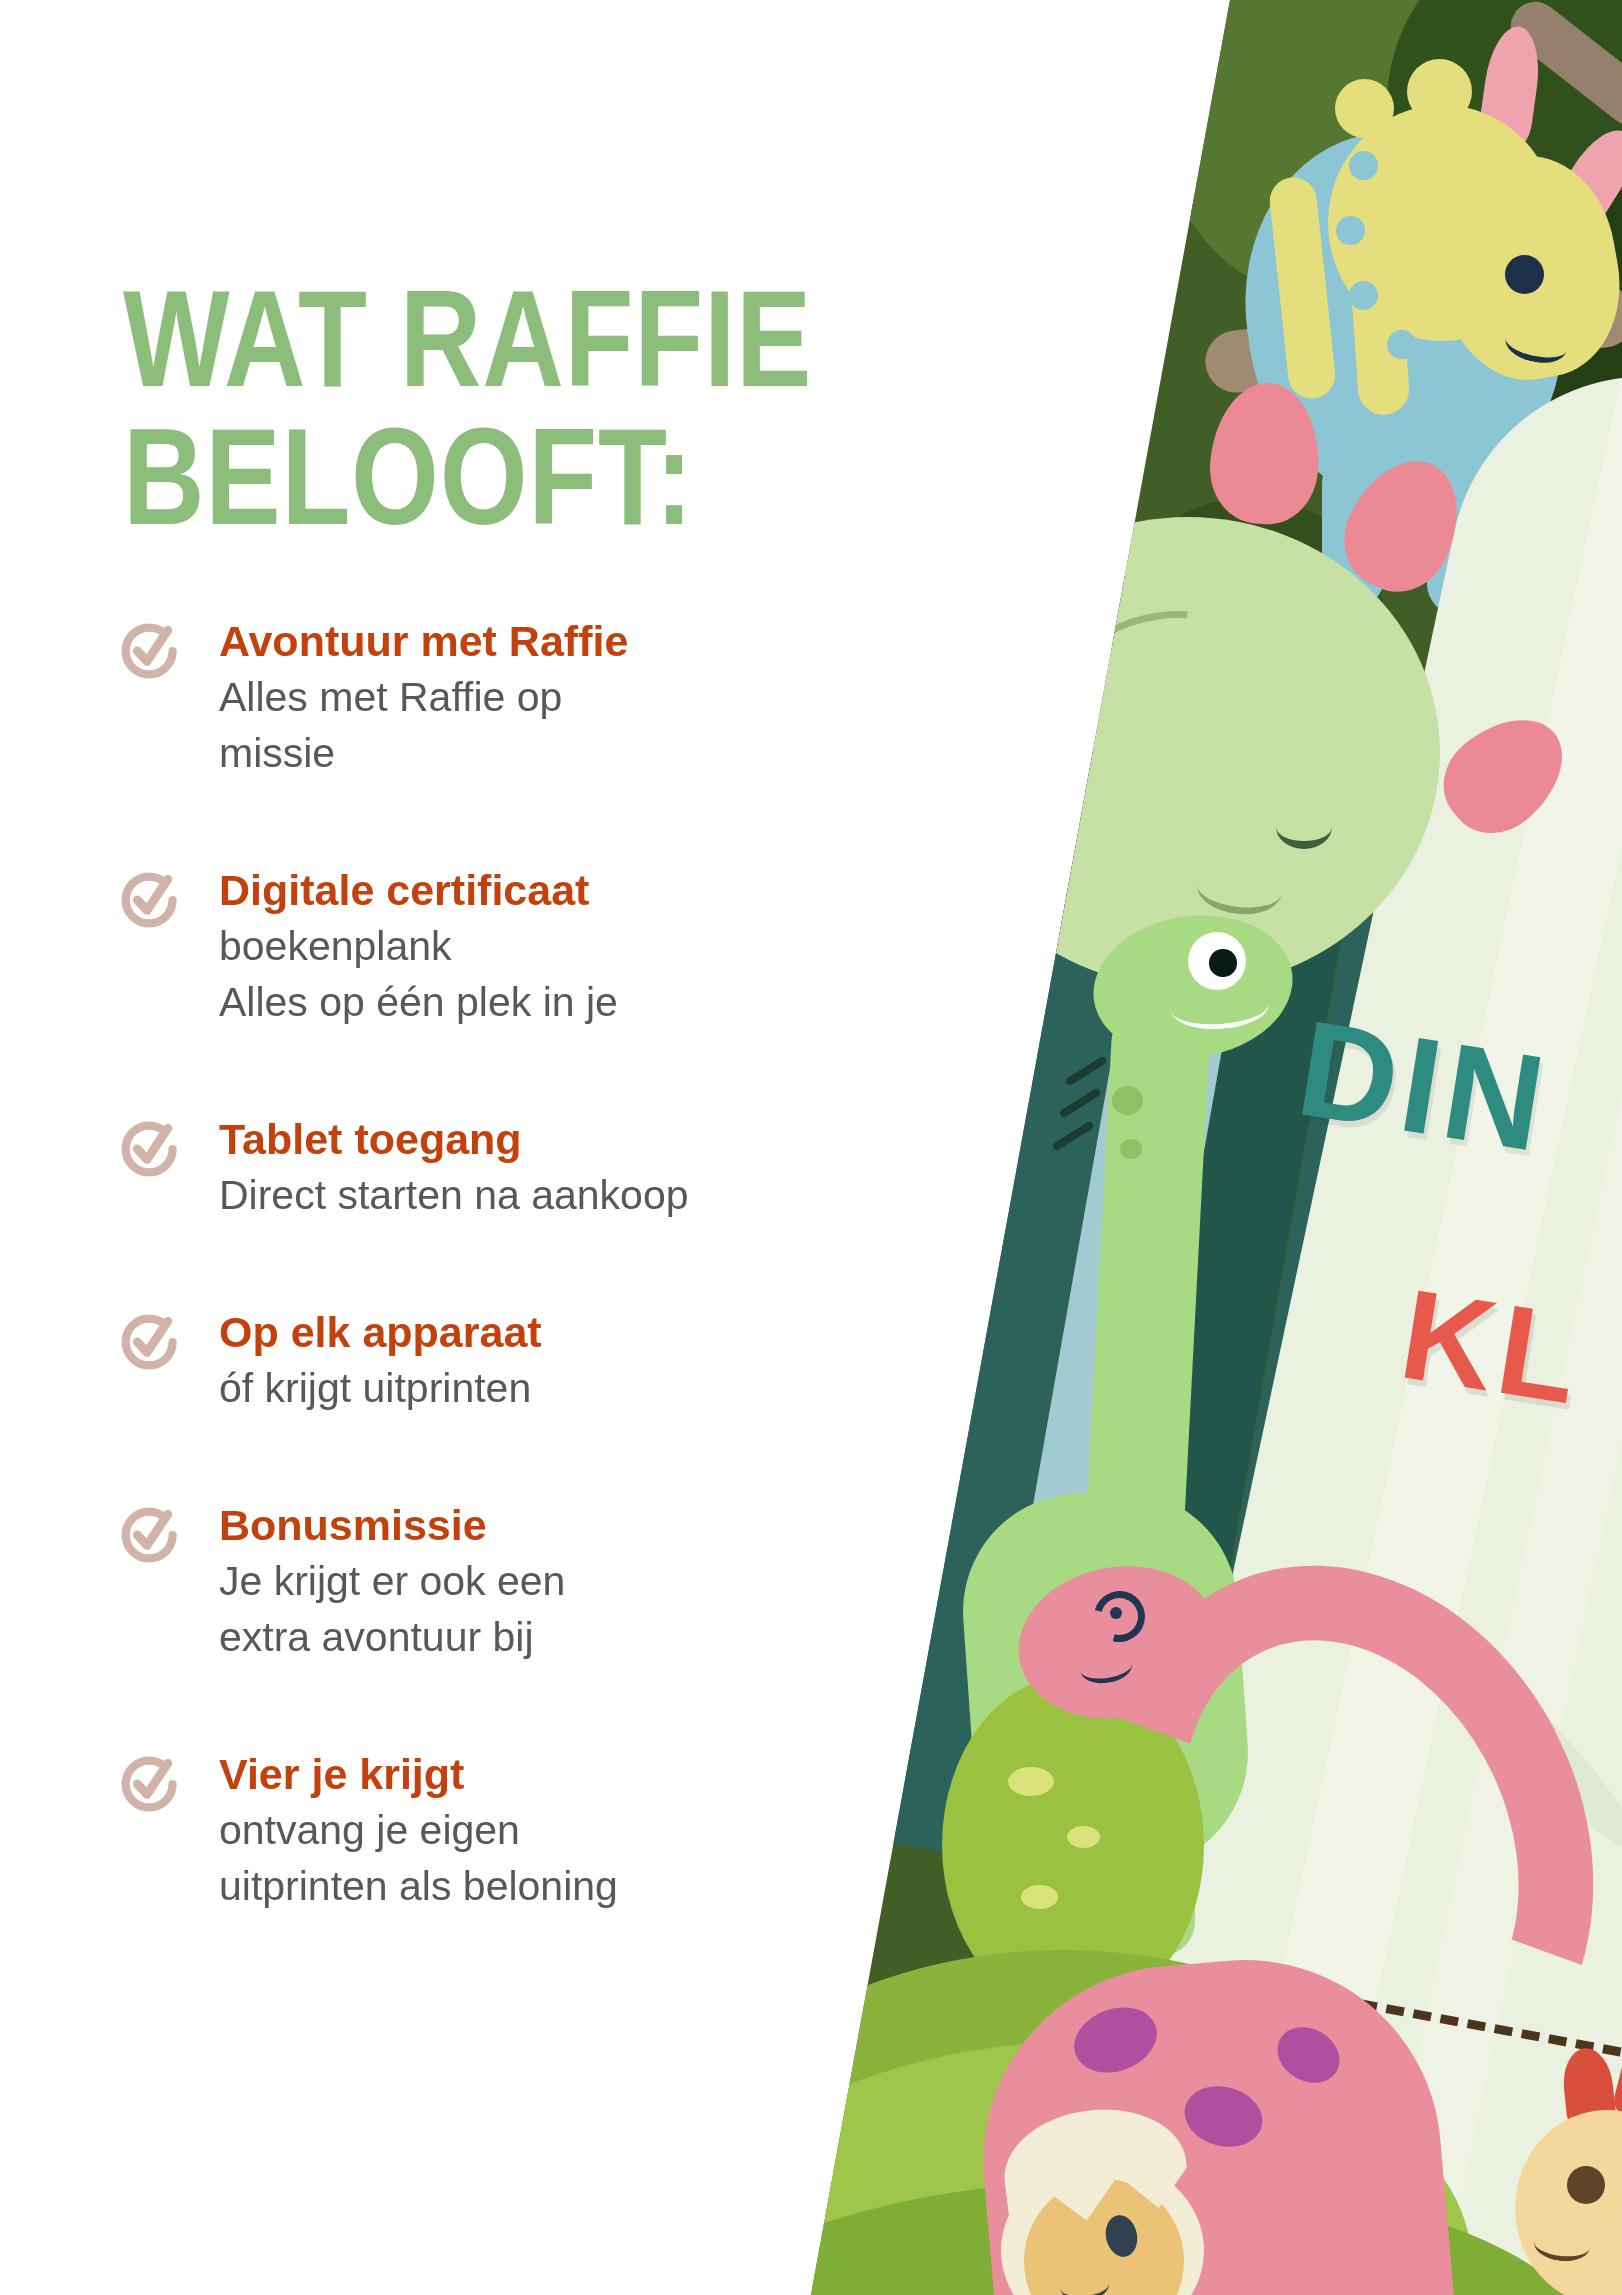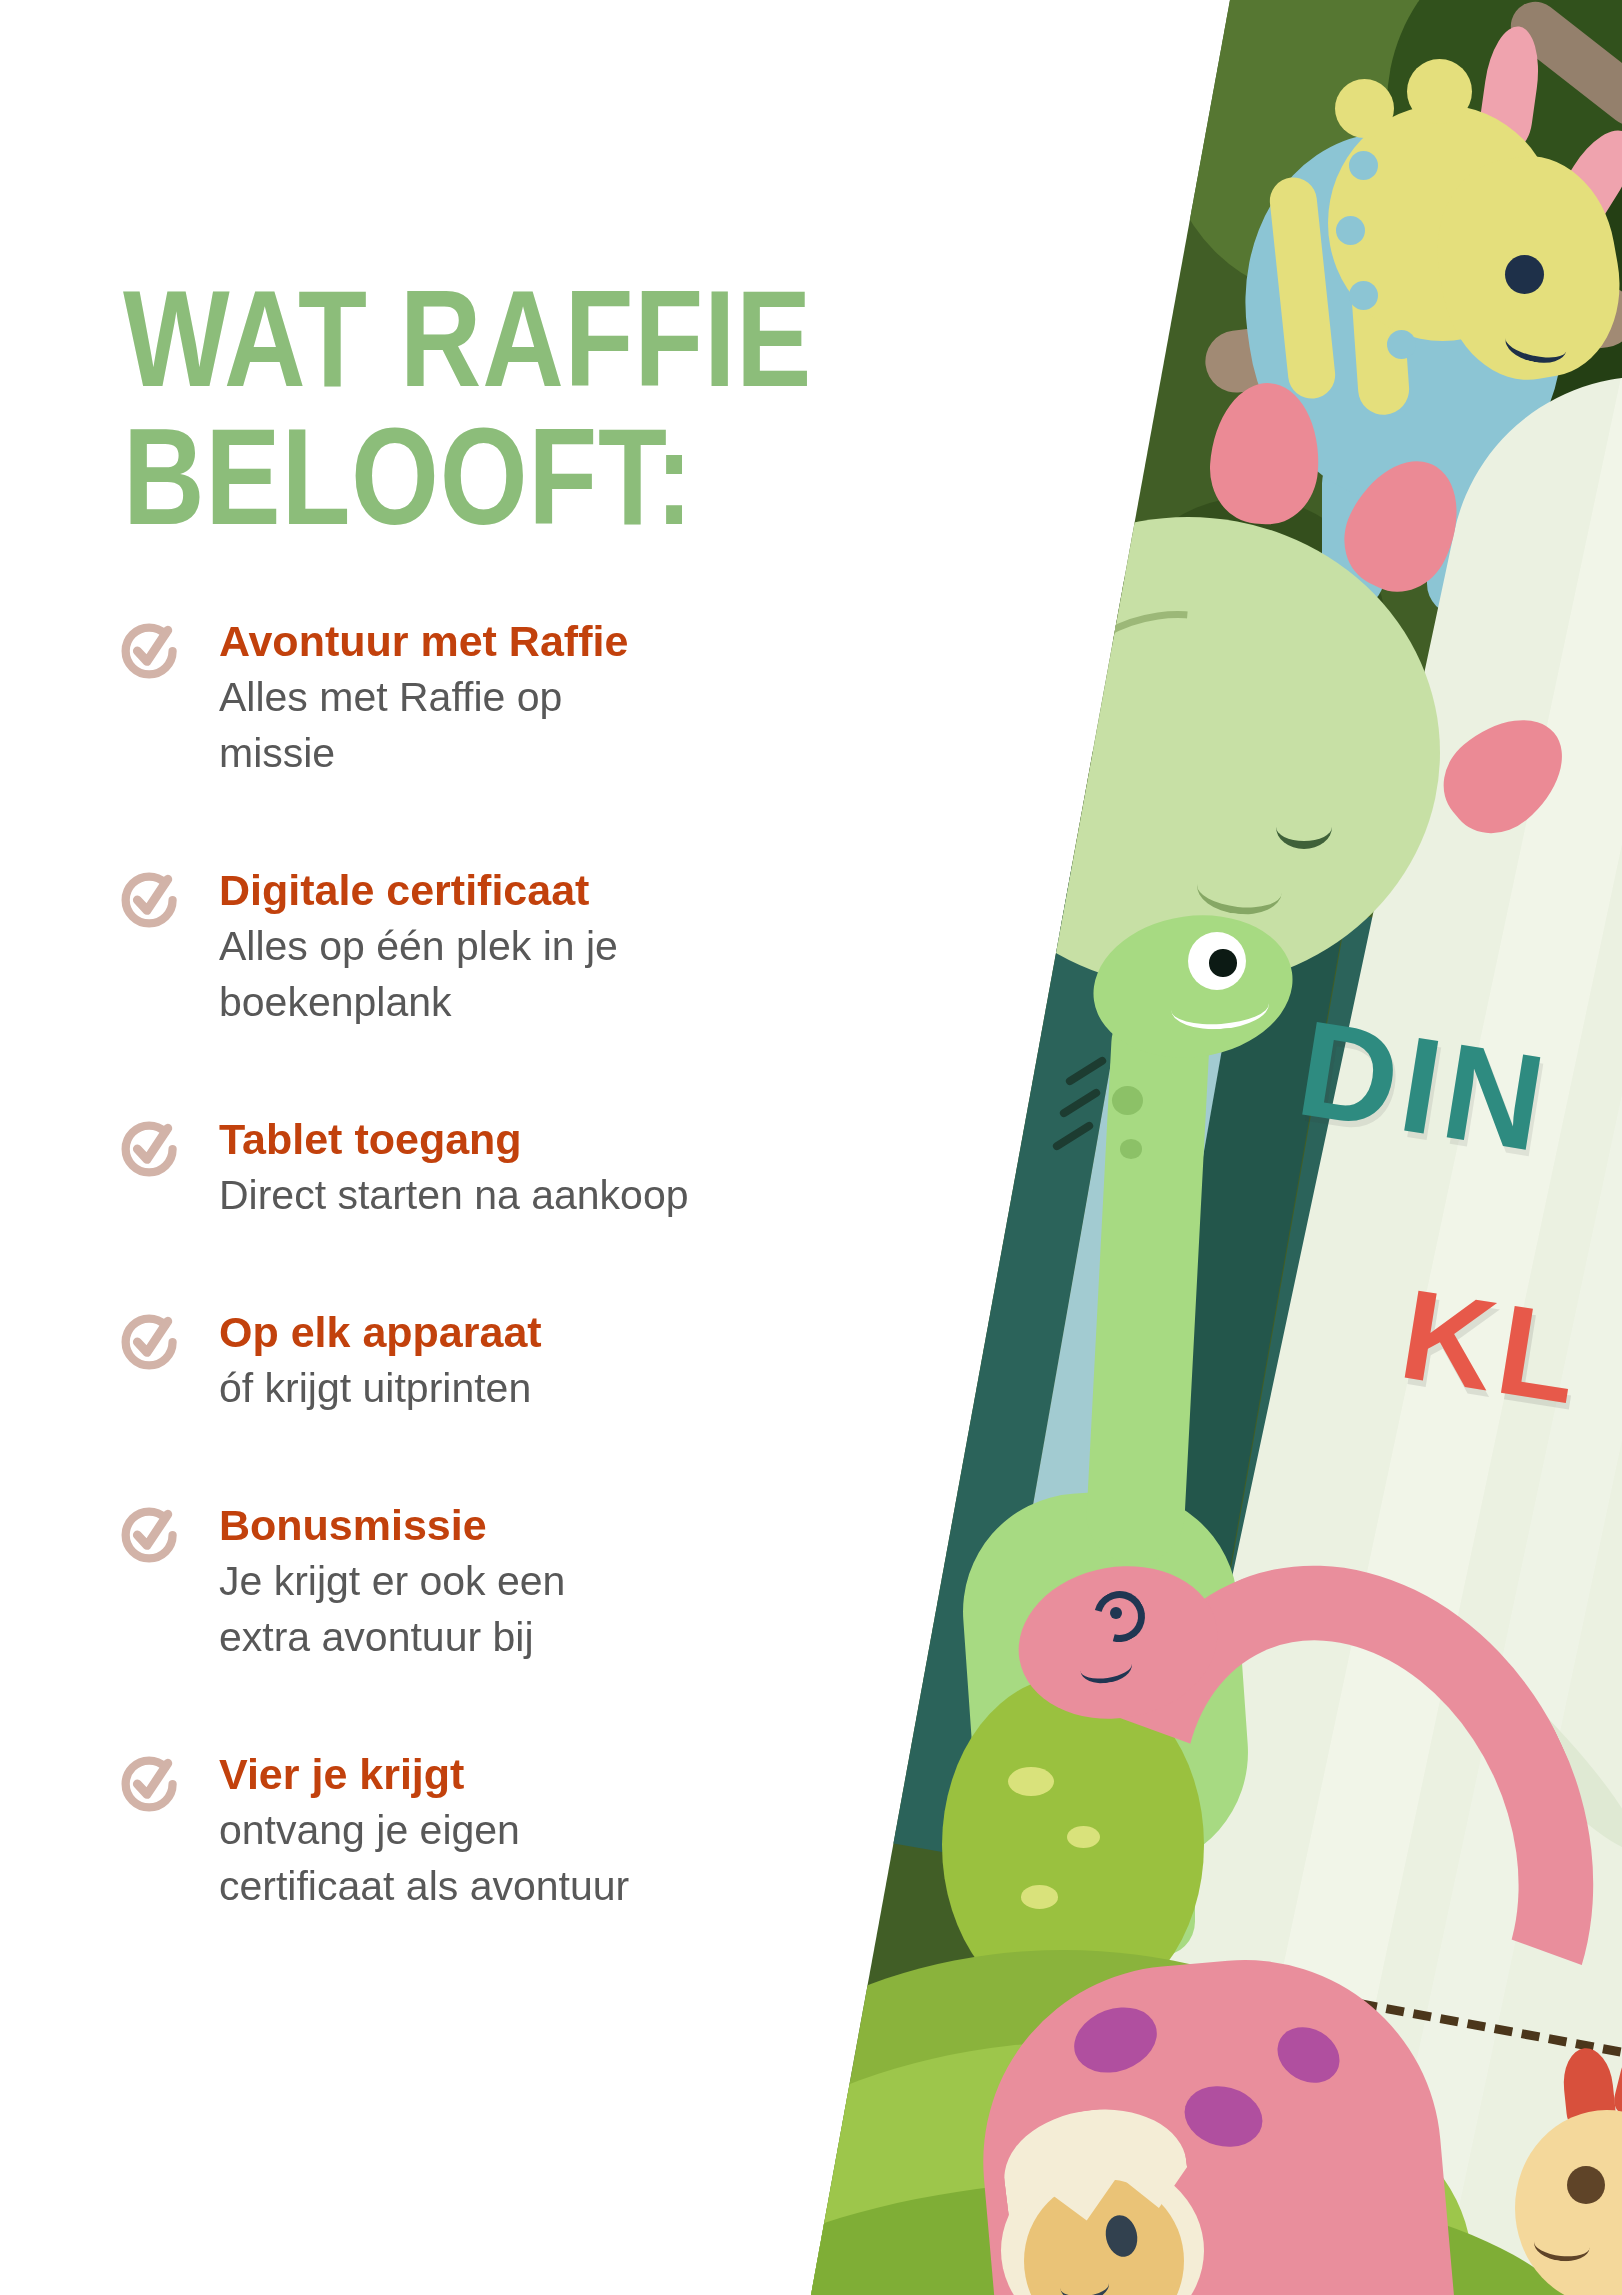--- a/index.html
+++ b/index.html
@@ -218,22 +218,22 @@
     </div>
 
     <div class="check-item">
       <span class="check-icon">
           <svg viewBox="0 0 105 105" width="69" height="69">
             <use href="#check-icon-sym"></use>
           </svg>
         </span>
       <div>
         <div class="item-title">Digitale certificaat</div>
+        <div class="item-line">boekenplank</div>
         <div class="item-line">Alles op één plek in je</div>
-        <div class="item-line">boekenplank</div>
       </div>
     </div>
 
     <div class="check-item">
       <span class="check-icon">
           <svg viewBox="0 0 105 105" width="69" height="69">
             <use href="#check-icon-sym"></use>
           </svg>
         </span>
       <div>
@@ -269,21 +269,21 @@
 
     <div class="check-item">
       <span class="check-icon">
           <svg viewBox="0 0 105 105" width="69" height="69">
             <use href="#check-icon-sym"></use>
           </svg>
         </span>
       <div>
         <div class="item-title">Vier je krijgt</div>
         <div class="item-line">ontvang je eigen</div>
-        <div class="item-line">certificaat als avontuur</div>
+        <div class="item-line">uitprinten als beloning</div>
       </div>
     </div>
 
   </div>
 
 
 </div>
 
 
 </body></html>

